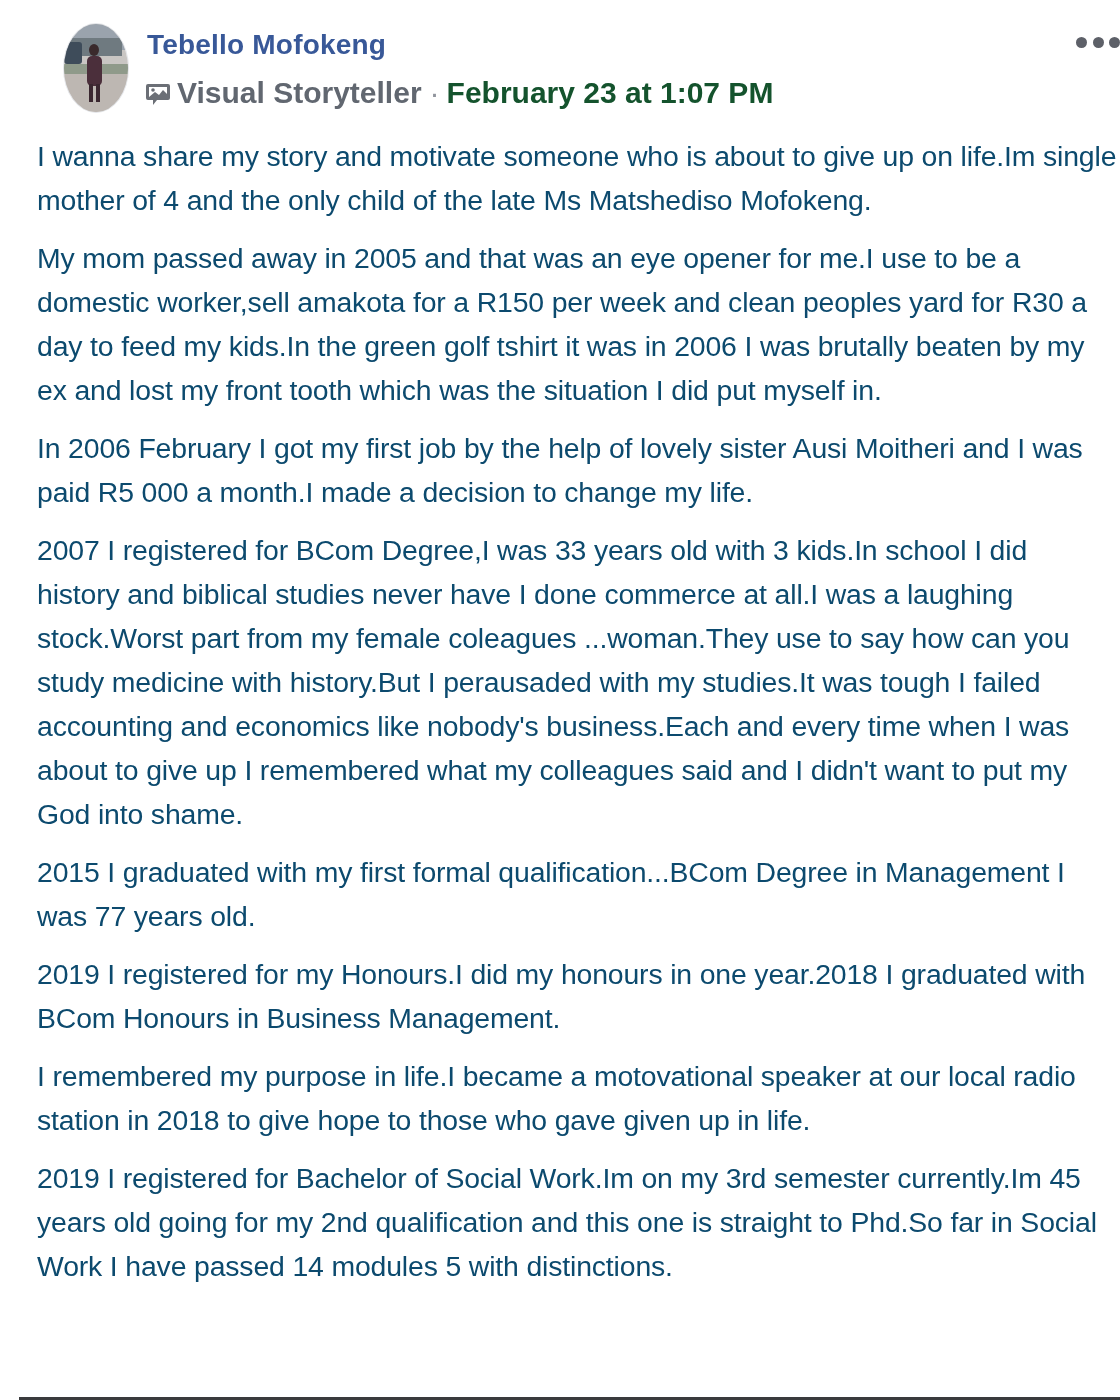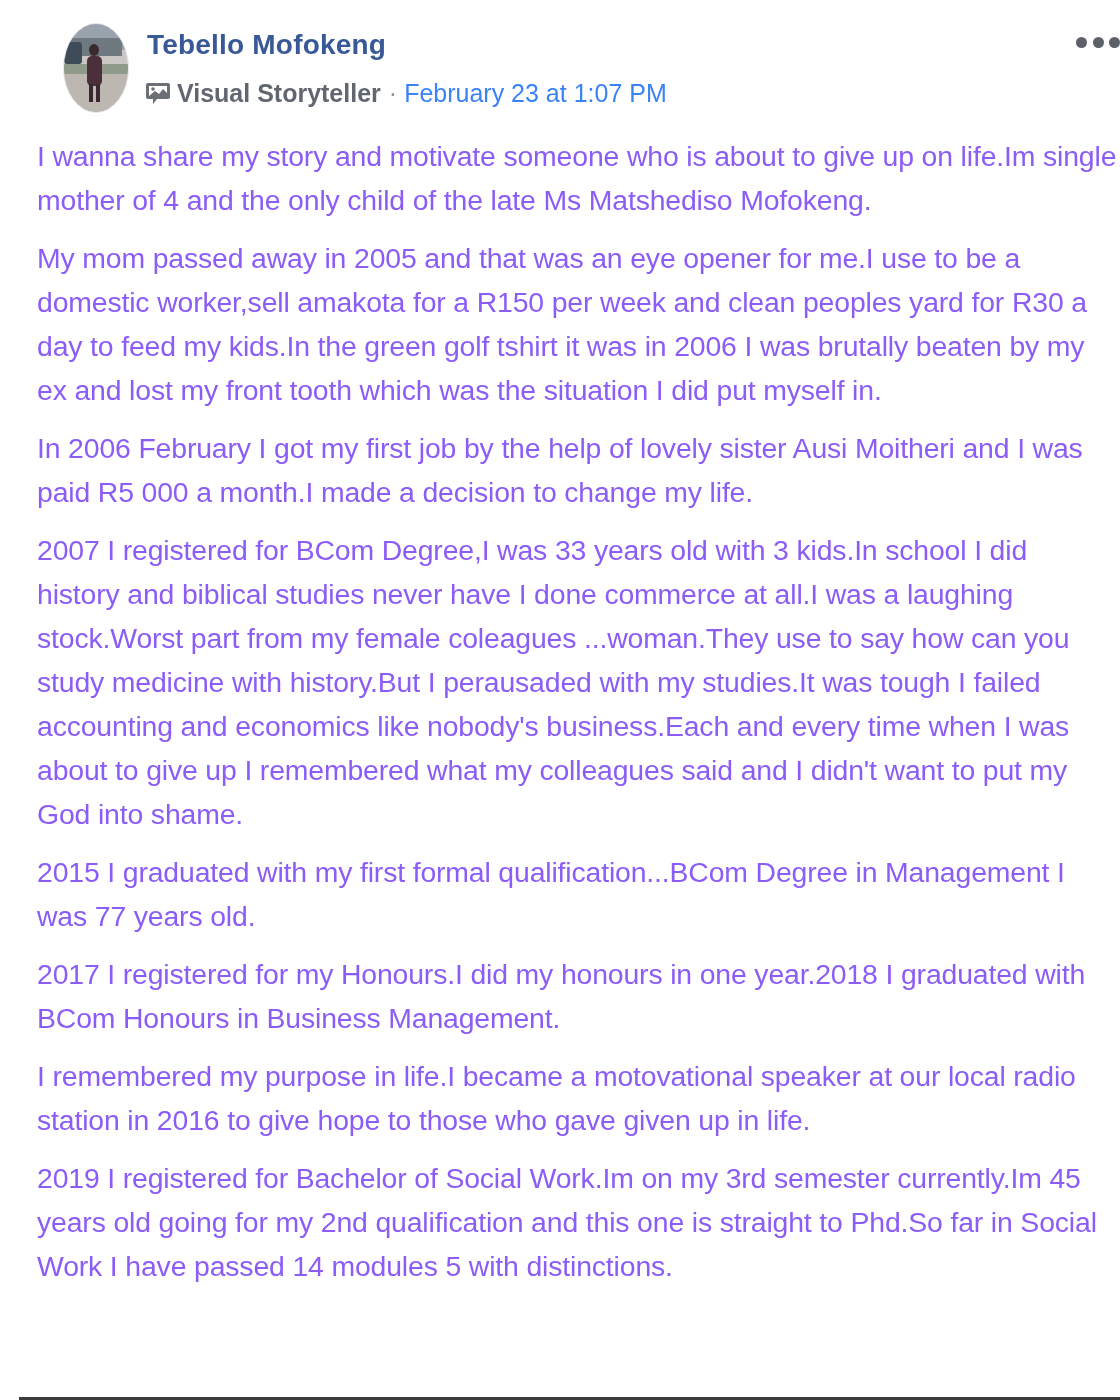--- a/index.html
+++ b/index.html
@@ -57,41 +57,42 @@
       cursor: pointer;
     }
     .meta-row {
       position: absolute;
       left: 126px;
       top: 76px;
       height: 34px;
       display: flex;
       align-items: center;
       white-space: nowrap;
-      font-size: 25px;
+      font-size: 30px;
       color: #616770;
     }
     .badge-icon {
       width: 26px;
       height: 26px;
       margin-right: 6px;
       display: inline-block;
     }
     .badge-label {
       font-weight: bold;
       color: #616770;
       cursor: pointer;
     }
     .meta-sep {
       margin: 0 7px 0 8px;
       color: #90949c;
     }
     .timestamp {
-      color: #3b82f6;
+      color: #14532d;
       cursor: pointer;
+      font-weight: bold;
     }
     .more-button {
       position: absolute;
       right: 16px;
       top: 30px;
       width: 44px;
       height: 24px;
       display: flex;
       align-items: center;
       justify-content: space-between;
@@ -103,21 +104,21 @@
       border-radius: 50%;
       background: #5d6068;
     }
     .body-text {
       position: absolute;
       left: 18px;
       top: 134px;
       width: 1080px;
       font-size: 28.4px;
       line-height: 44px;
-      color: #8b5cf6;
+      color: #0c4a6e;
     }
     .body-text p {
       margin: 0 0 14px 0;
       letter-spacing: -0.15px;
       word-spacing: 0px;
     }
   </style>
 </head>
 <body>
 
@@ -162,18 +163,18 @@
       <span class="dot"></span>
     </div>
   </div>
 
   <div class="body-text">
     <p>I wanna share my story and motivate someone who is about to give up on life.Im single mother of 4 and the only child of the late Ms Matshediso Mofokeng.</p>
     <p>My mom passed away in 2005 and that was an eye opener for me.I use to be a domestic worker,sell amakota for a R150 per week and clean peoples yard for R30 a day to feed my kids.In the green golf tshirt it was in 2006 I was brutally beaten by my ex and lost my front tooth which was the situation I did put myself in.</p>
     <p>In 2006 February I got my first job by the help of lovely sister Ausi Moitheri and I was paid R5 000 a month.I made a decision to change my life.</p>
     <p>2007 I registered for BCom Degree,I was 33 years old with 3 kids.In school I did history and biblical studies never have I done commerce at all.I was a laughing stock.Worst part from my female coleagues ...woman.They use to say how can you study medicine with history.But I perausaded with my studies.It was tough I failed accounting and economics like nobody's business.Each and every time when I was about to give up I remembered what my colleagues said and I didn't want to put my God into shame.</p>
     <p>2015 I graduated with my first formal qualification...BCom Degree in Management I was 77 years old.</p>
-    <p>2017 I registered for my Honours.I did my honours in one year.2018 I graduated with BCom Honours in Business Management.</p>
-    <p>I remembered my purpose in life.I became a motovational speaker at our local radio station in 2016 to give hope to those who gave given up in life.</p>
+    <p>2019 I registered for my Honours.I did my honours in one year.2018 I graduated with BCom Honours in Business Management.</p>
+    <p>I remembered my purpose in life.I became a motovational speaker at our local radio station in 2018 to give hope to those who gave given up in life.</p>
     <p>2019 I registered for Bachelor of Social Work.Im on my 3rd semester currently.Im 45 years old going for my 2nd qualification and this one is straight to Phd.So far in Social Work I have passed 14 modules 5 with distinctions.</p>
   </div>
 
 </div>
 
 </body></html>

